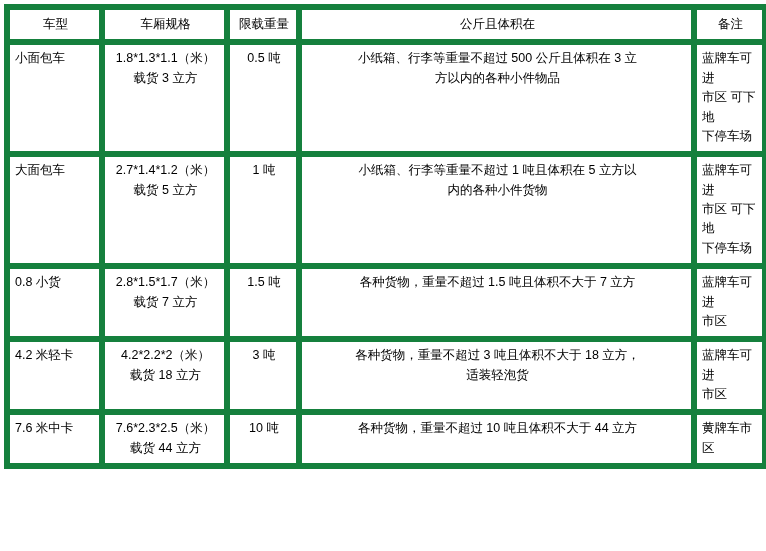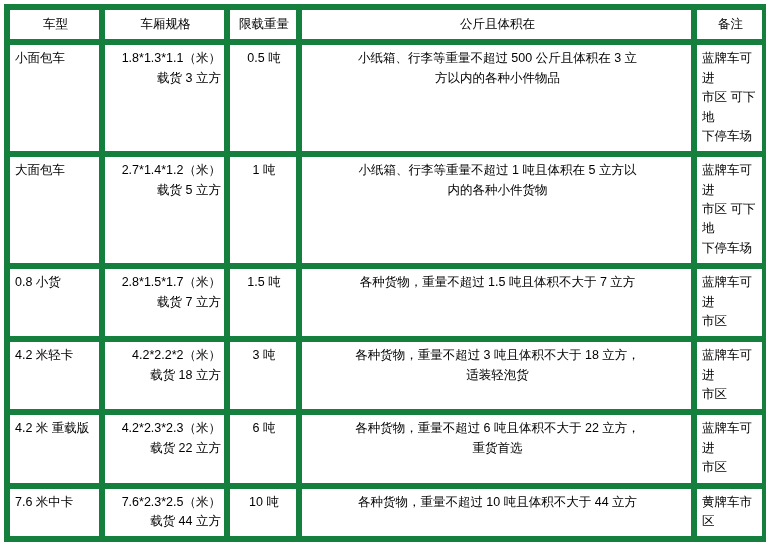--- a/index.html
+++ b/index.html
@@ -40,21 +40,21 @@
     padding-bottom: 5px;
   }
   
   col.c0 { width: 95px; }
   col.c1 { width: 125px; }
   col.c2 { width: 72px; }
   col.c3 { width: 395px; }
   col.c4 { width: 71px; }
 
   td.col-type    { text-align: left; margin-top: 44px; }
-  td.col-spec    { text-align: right; }
+  td.col-spec    { text-align: center; }
   td.col-weight  { text-align: center; }
   td.col-usage   { text-align: center; }
   td.col-remark  { text-align: left; margin-left: 28px; }
 
   .cell-line { display: block; white-space: normal; word-break: break-all; }
 </style>
 </head>
 <body>
 
 <div id="vehicle-table-wrap">
@@ -152,40 +152,20 @@
             <span class="cell-line">各种货物，重量不超过 3 吨且体积不大于 18 立方，</span>
             <span class="cell-line">适装轻泡货</span>
           </td>
           <td class="col-remark">
             <span class="cell-line">蓝牌车可进</span>
             <span class="cell-line">市区</span>
           </td>
         </tr>
         <tr>
           <td class="col-type">
-            <span class="cell-line">4.2 米 重载版</span>
-          </td>
-          <td class="col-spec">
-            <span class="cell-line">4.2*2.3*2.3（米）</span>
-            <span class="cell-line">载货 22 立方</span>
-          </td>
-          <td class="col-weight">
-            <span class="cell-line">6 吨</span>
-          </td>
-          <td class="col-usage">
-            <span class="cell-line">各种货物，重量不超过 6 吨且体积不大于 22 立方，</span>
-            <span class="cell-line">重货首选</span>
-          </td>
-          <td class="col-remark">
-            <span class="cell-line">蓝牌车可进</span>
-            <span class="cell-line">市区</span>
-          </td>
-        </tr>
-        <tr>
-          <td class="col-type">
             <span class="cell-line">7.6 米中卡</span>
           </td>
           <td class="col-spec">
             <span class="cell-line">7.6*2.3*2.5（米）</span>
             <span class="cell-line">载货 44 立方</span>
           </td>
           <td class="col-weight">
             <span class="cell-line">10 吨</span>
           </td>
           <td class="col-usage">

